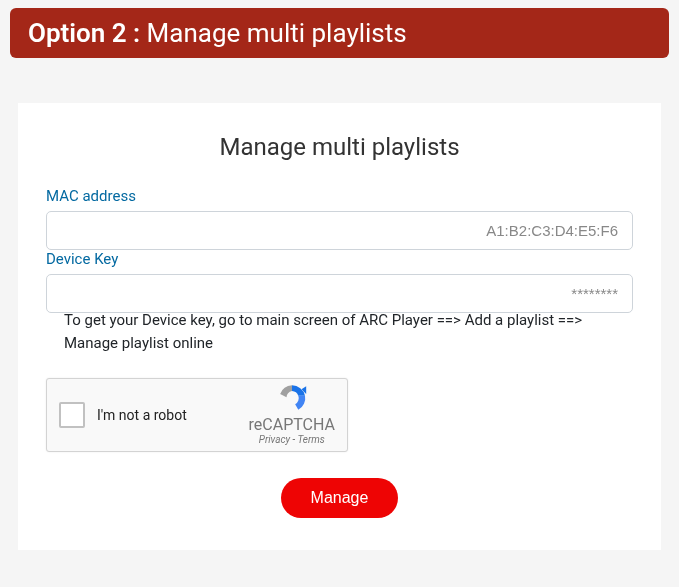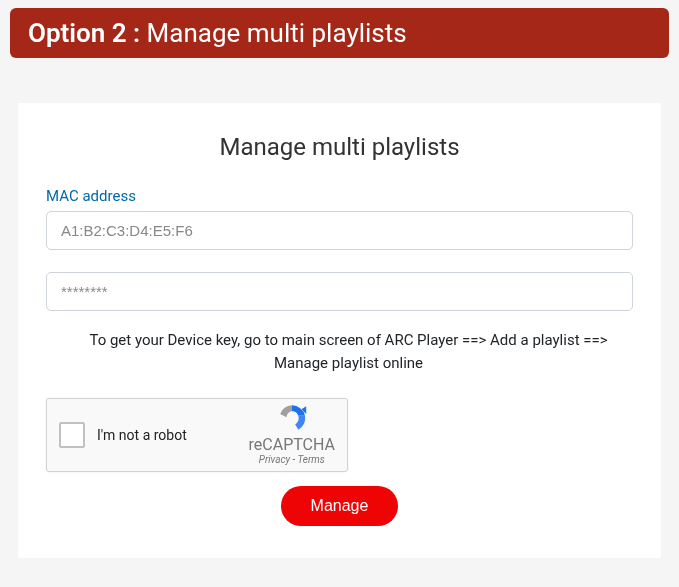--- a/index.html
+++ b/index.html
@@ -44,43 +44,42 @@
       color: #0369a1;
       margin-bottom: 6px;
     }
     .form-input {
       width: 100%;
       border: 1px solid #ced4da;
       border-radius: 5px;
       padding: 10px 14px;
       font-size: 15px;
       color: #6c757d;
-      margin-bottom: 22px;
       outline: none;
+      text-align: right;
     }
     .form-input::placeholder {
       color: #888;
     }
     .help-text {
       font-size: 15px;
       color: #212529;
       margin: -4px 0 22px 18px;
       line-height: 1.55;
-      text-align: center;
     }
     .recaptcha-box {
       border: 1px solid #d3d3d3;
       border-radius: 3px;
       width: 302px;
       height: 74px;
       display: flex;
       align-items: center;
       padding: 0 12px;
       background: #f9f9f9;
-      margin-bottom: 14px;
+      margin-bottom: 26px;
       box-shadow: 0 0 2px rgba(0,0,0,0.08);
     }
     .recaptcha-check {
       width: 26px;
       height: 26px;
       border: 2px solid #c1c1c1;
       border-radius: 2px;
       background: #fff;
       margin-right: 12px;
       cursor: pointer;
@@ -127,20 +126,21 @@
 <div class="header-bar">
   <span class="header-underline">Option 2 :</span><span> Manage multi playlists</span>
 </div>
 
 <div class="card">
   <h2 class="card-title">Manage multi playlists</h2>
 
   <label class="form-label">MAC address</label>
   <input type="text" class="form-input" placeholder="A1:B2:C3:D4:E5:F6" style="">
 
+  <label class="form-label">Device Key</label>
   <input type="text" class="form-input" placeholder="********" style="">
 
   <p class="help-text">To get your Device key, go to main screen of ARC Player ==&gt; Add a playlist ==&gt; Manage playlist online</p>
 
   <div class="recaptcha-box">
     <div class="recaptcha-check"></div>
     <div class="recaptcha-label">I'm not a robot</div>
     <div class="recaptcha-right">
       <svg width="32" height="30" viewBox="0 0 40 38">
         <path d="M20 3 A17 17 0 0 1 36.5 16 L28 16 A9 9 0 0 0 20 10 Z" fill="#1a73e8"></path>

